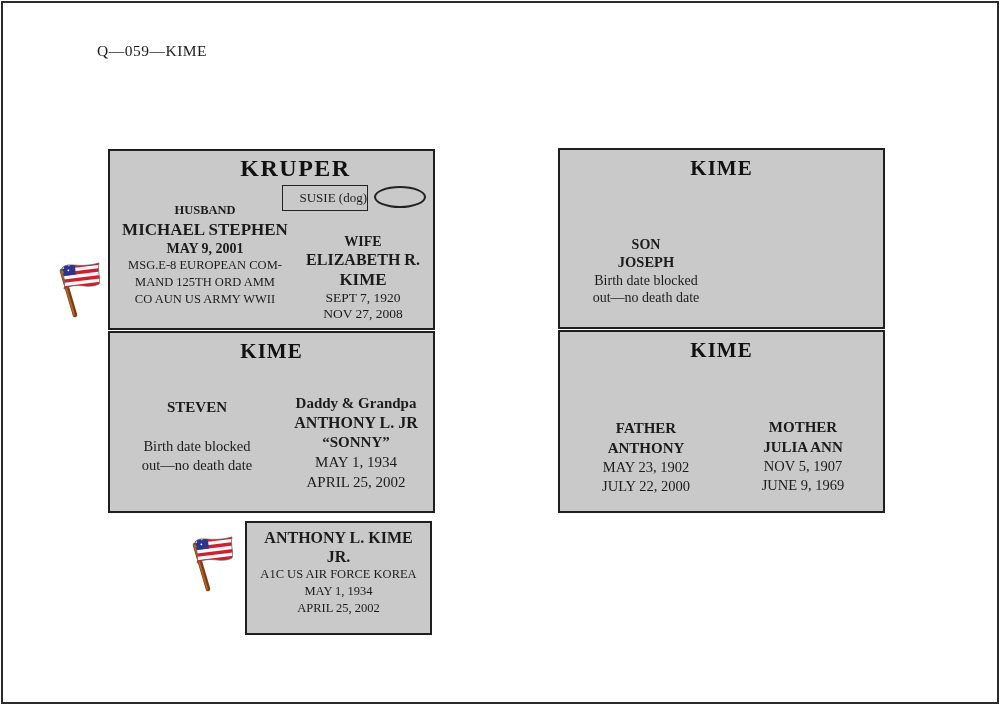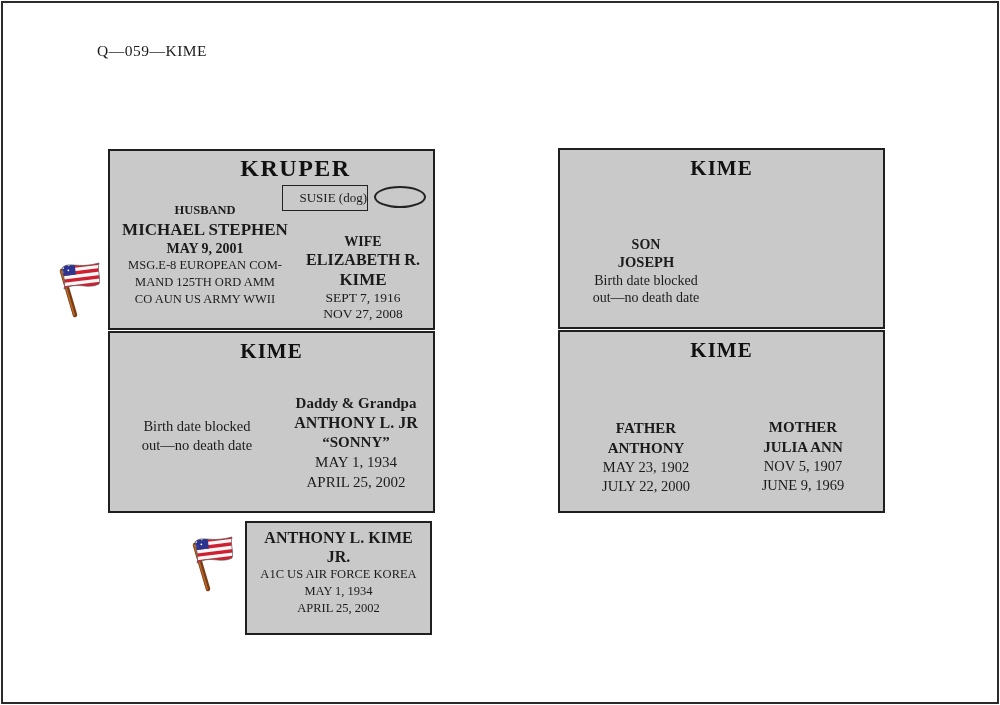--- a/index.html
+++ b/index.html
@@ -79,38 +79,39 @@
     <div class="t17 b">MICHAEL STEPHEN</div>
     <div class="t14 b">MAY 9, 2001</div>
     <div class="t12">MSG.E-8 EUROPEAN COM-</div>
     <div class="t12">MAND 125TH ORD AMM</div>
     <div class="t12">CO AUN US ARMY WWII</div>
   </div>
   <div class="blk kruper-wife">
     <div class="t14 b">WIFE</div>
     <div class="t16 b">ELIZABETH R.</div>
     <div class="t17 b">KIME</div>
-    <div class="t135">SEPT 7, 1916</div>
+    <div class="t135">SEPT 7, 1920</div>
     <div class="t135">NOV 27, 2008</div>
   </div>
 </div>
 
 <div class="stone" id="stone-kime-son">
   <div class="hdr hdr-md">KIME</div>
   <div class="blk son-blk">
     <div class="t14 b">SON</div>
     <div class="t145 b">JOSEPH</div>
     <div class="t14">Birth date blocked</div>
     <div class="t14">out—no death date</div>
   </div>
 </div>
 
 <div class="stone" id="stone-kime-mid">
   <div class="hdr hdr-md">KIME</div>
   <div class="blk steven-blk">
+    <div class="t15 b">STEVEN</div>
     <div class="t145 gap20">Birth date blocked</div>
     <div class="t145">out—no death date</div>
   </div>
   <div class="blk sonny-blk">
     <div class="t15 b">Daddy &amp; Grandpa</div>
     <div class="t16 b">ANTHONY L. JR</div>
     <div class="t15 b">“SONNY”</div>
     <div class="t15">MAY 1, 1934</div>
     <div class="t15">APRIL 25, 2002</div>
   </div>

